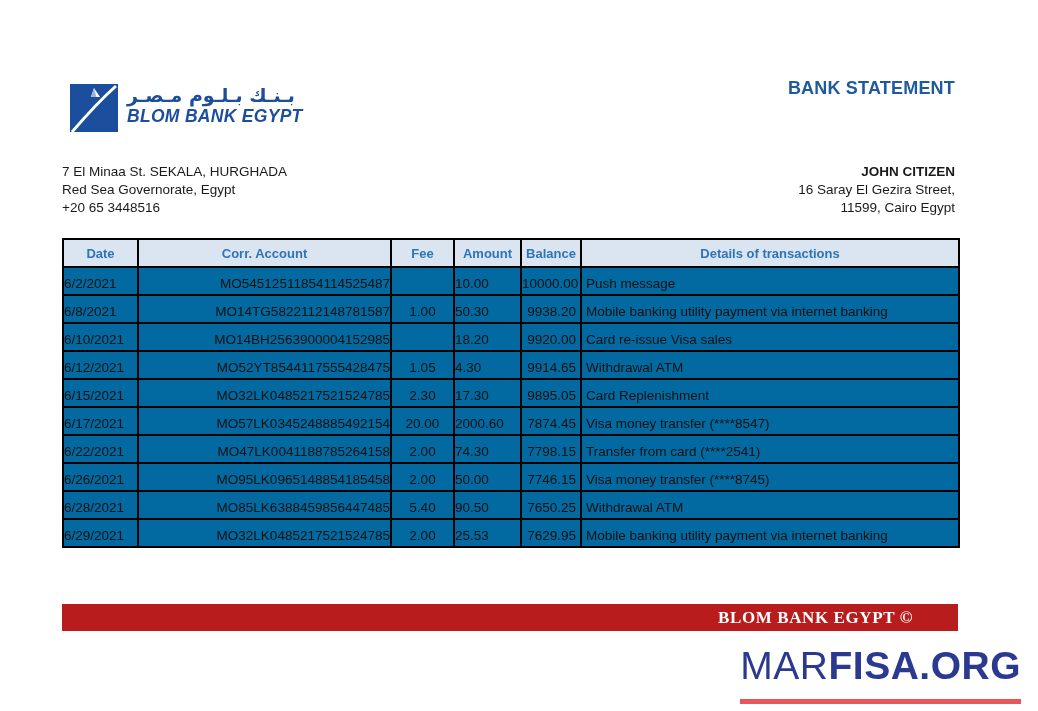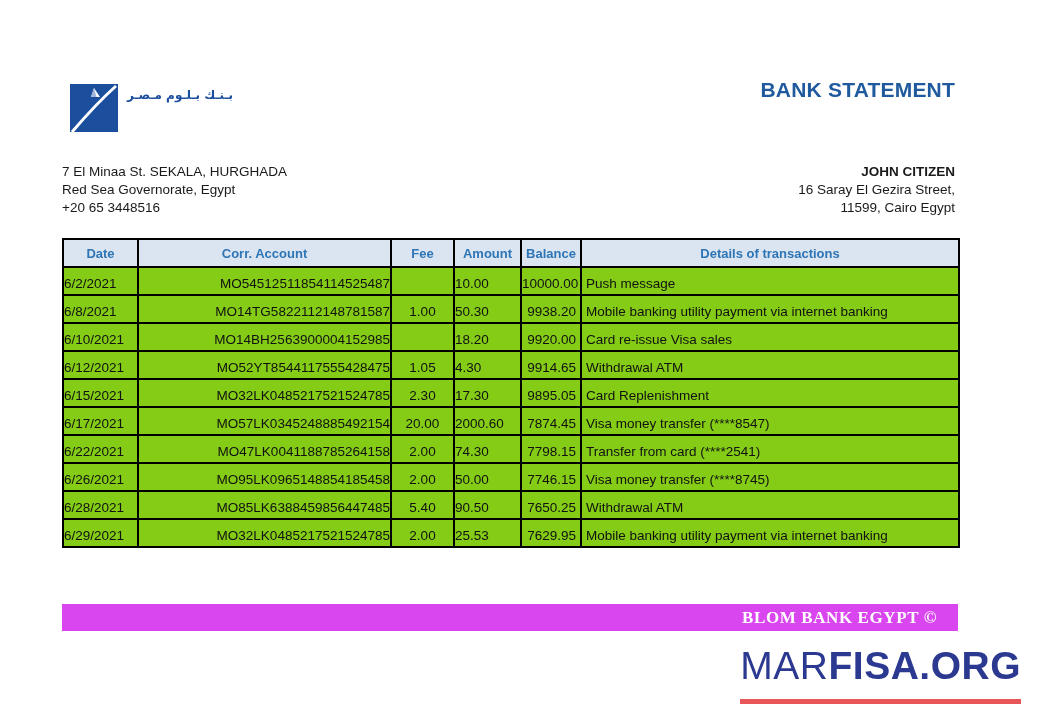--- a/index.html
+++ b/index.html
@@ -17,31 +17,31 @@
   .logo-block {
     position: absolute;
     top: 84px; left: 70px;
     display: flex; align-items: flex-start; gap: 9px;
   }
   .logo-mark { width: 48px; height: 48px; display: block; }
   .logo-text { display: flex; flex-direction: column; align-items: flex-start; }
   .logo-arabic {
     direction: rtl;
     font-family: "DejaVu Sans", sans-serif;
-    font-size: 12px; font-weight: bold;
+    font-size: 19px; font-weight: bold;
     color: #1c4e9e; line-height: 22px; letter-spacing: 1px;
   }
   .logo-name {
     font-size: 17.5px; font-weight: bold; font-style: italic;
     color: #1c4e9e; line-height: 21px; letter-spacing: 0.3px;
   }
   .doc-title {
     position: absolute;
     top: 78px; right: 83px;
-    font-size: 21px; font-weight: bold;
+    font-size: 18px; font-weight: bold;
     color: #1f5a9e; letter-spacing: 0.2px; margin-left: 42px;
   }
 
   
   .bank-address {
     position: absolute; top: 163px; left: 62px;
     font-size: 13.5px; color: #1a1a1a; line-height: 18px;
   }
   .customer-address {
     position: absolute; top: 163px; right: 83px;
@@ -49,21 +49,21 @@
     text-align: right;
   }
   .customer-address .cust-name { font-weight: bold; }
 
   
   .stmt-wrap { position: absolute; top: 238px; left: 62px; }
   table.stmt {
     border-collapse: collapse;
     table-layout: fixed;
     width: 896px;
-    background: #84cc16;
+    background: #0369a1;
   }
   table.stmt th, table.stmt td { border: 2px solid #000000; overflow: hidden; white-space: nowrap; }
   table.stmt th {
     background: #dbe5f1;
     color: #2e75b6;
     font-size: 13px; font-weight: bold;
     height: 28px; text-align: center; vertical-align: middle;
   }
   table.stmt td {
     font-size: 13.5px; color: #111111;
@@ -73,23 +73,23 @@
   td.c-account { text-align: right; }
   td.c-fee     { text-align: center; }
   td.c-amount  { text-align: left; }
   td.c-balance { text-align: right;  padding-right: 4px; }
   td.c-details { text-align: left;   padding-left: 4px; }
 
   
   .footer-bar {
     position: absolute; top: 604px; left: 62px;
     width: 896px; height: 27px;
-    background: #d946ef;
+    background: #b91c1c;
     display: flex; align-items: center; justify-content: flex-end;
-    padding-right: 21px;
+    padding-right: 45px;
   }
   .footer-bar .footer-text {
     color: #ffffff;
     font-family: "Liberation Serif", serif;
     font-weight: bold; font-size: 17px; letter-spacing: 0.6px;
   }
 
   
   .watermark {
     position: absolute; right: 17px; top: 644px;
@@ -111,20 +111,21 @@
 
   <div class="logo-block">
     <svg class="logo-mark" viewBox="0 0 48 48" xmlns="http://www.w3.org/2000/svg">
       <rect x="0" y="0" width="48" height="48" fill="#1c4e9e"></rect>
       <path d="M2 48 C 14 34, 28 18, 46 2" stroke="#ffffff" stroke-width="3" fill="none"></path>
       <path d="M24 4 L30 13 L21 13 Z" fill="#ffffff"></path>
       <path d="M24 4 L26.5 13 L21 13 Z" fill="#9fb6d8"></path>
     </svg>
     <div class="logo-text">
       <span class="logo-arabic">بـنـك بـلـوم مـصـر</span>
+      <span class="logo-name">BLOM BANK EGYPT</span>
     </div>
   </div>
 
   <div class="doc-title">BANK STATEMENT</div>
 
   <div class="bank-address">
     <div>7 El Minaa St. SEKALA, HURGHADA</div>
     <div>Red Sea Governorate, Egypt</div>
     <div>+20 65 3448516</div>
   </div>

